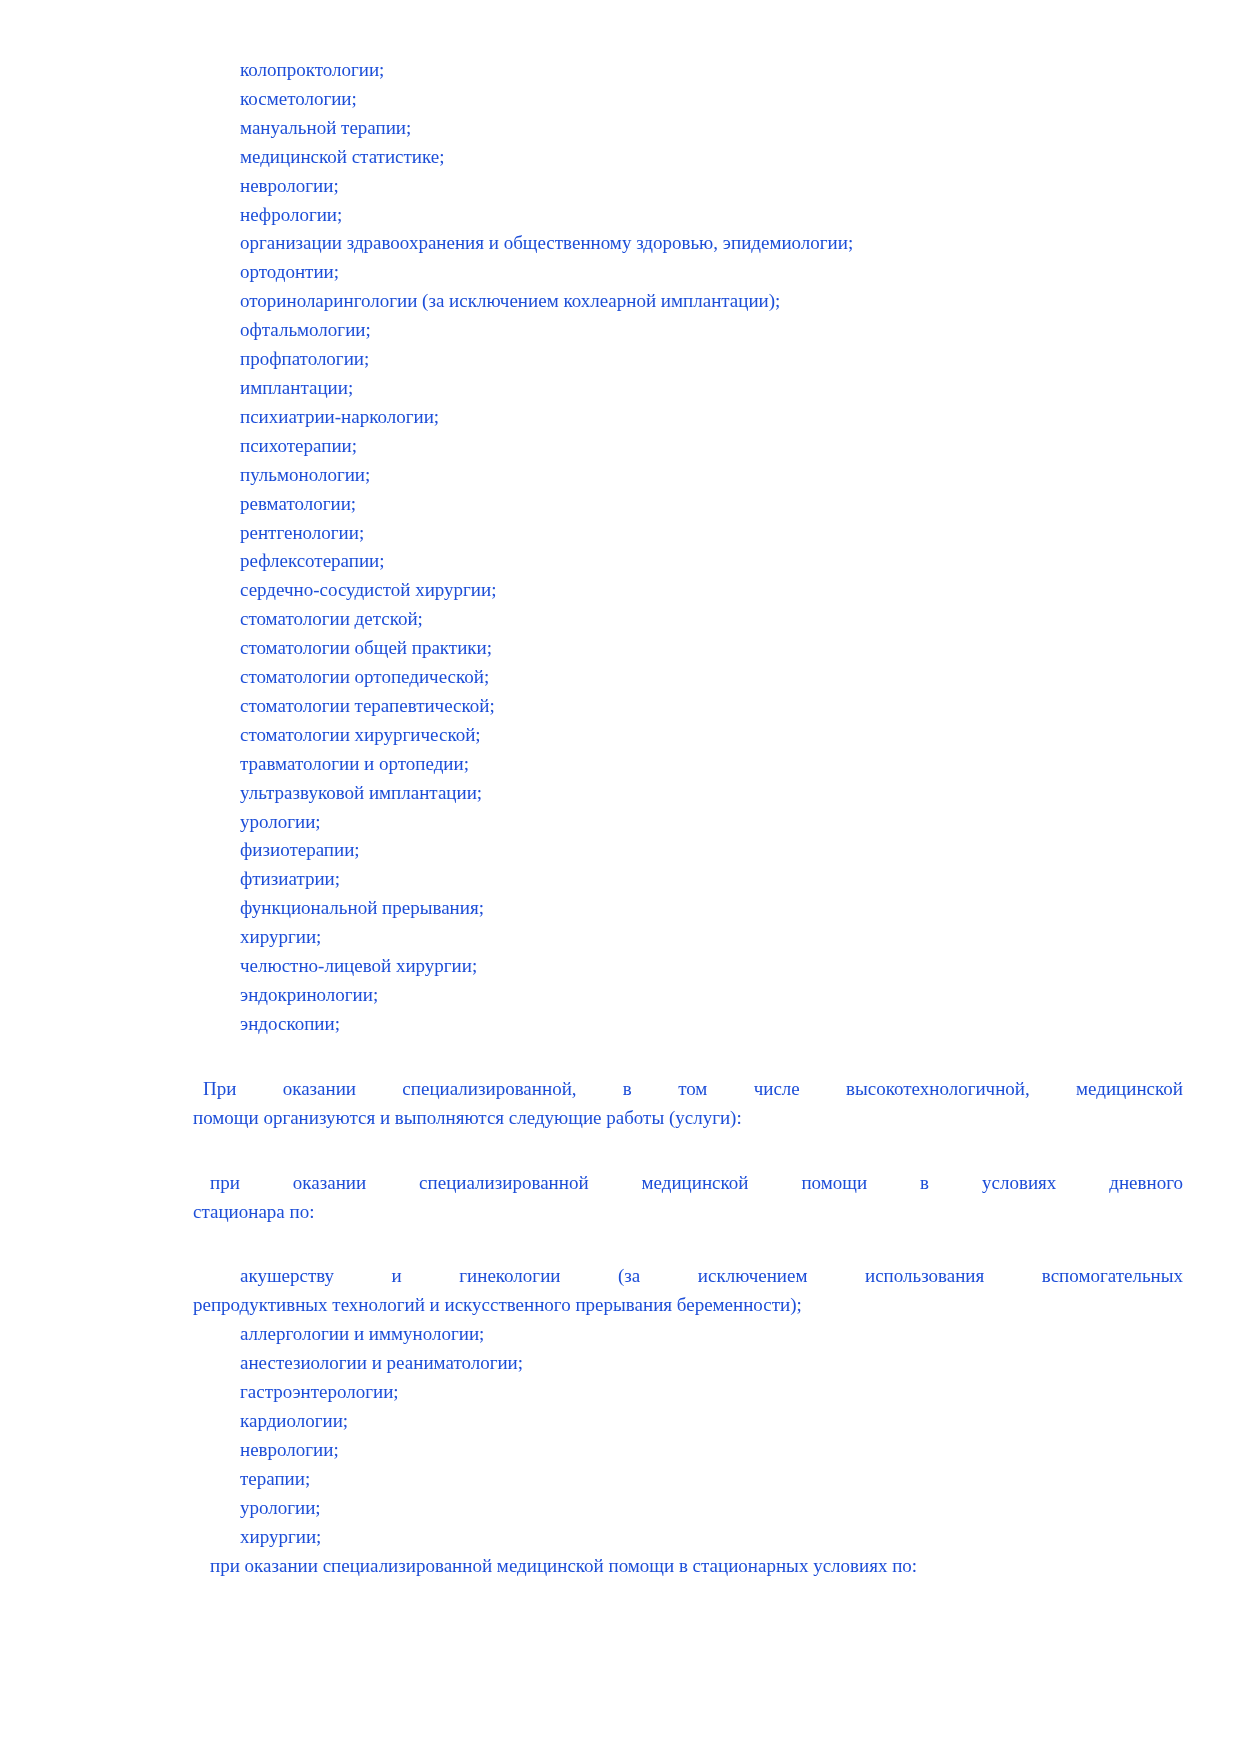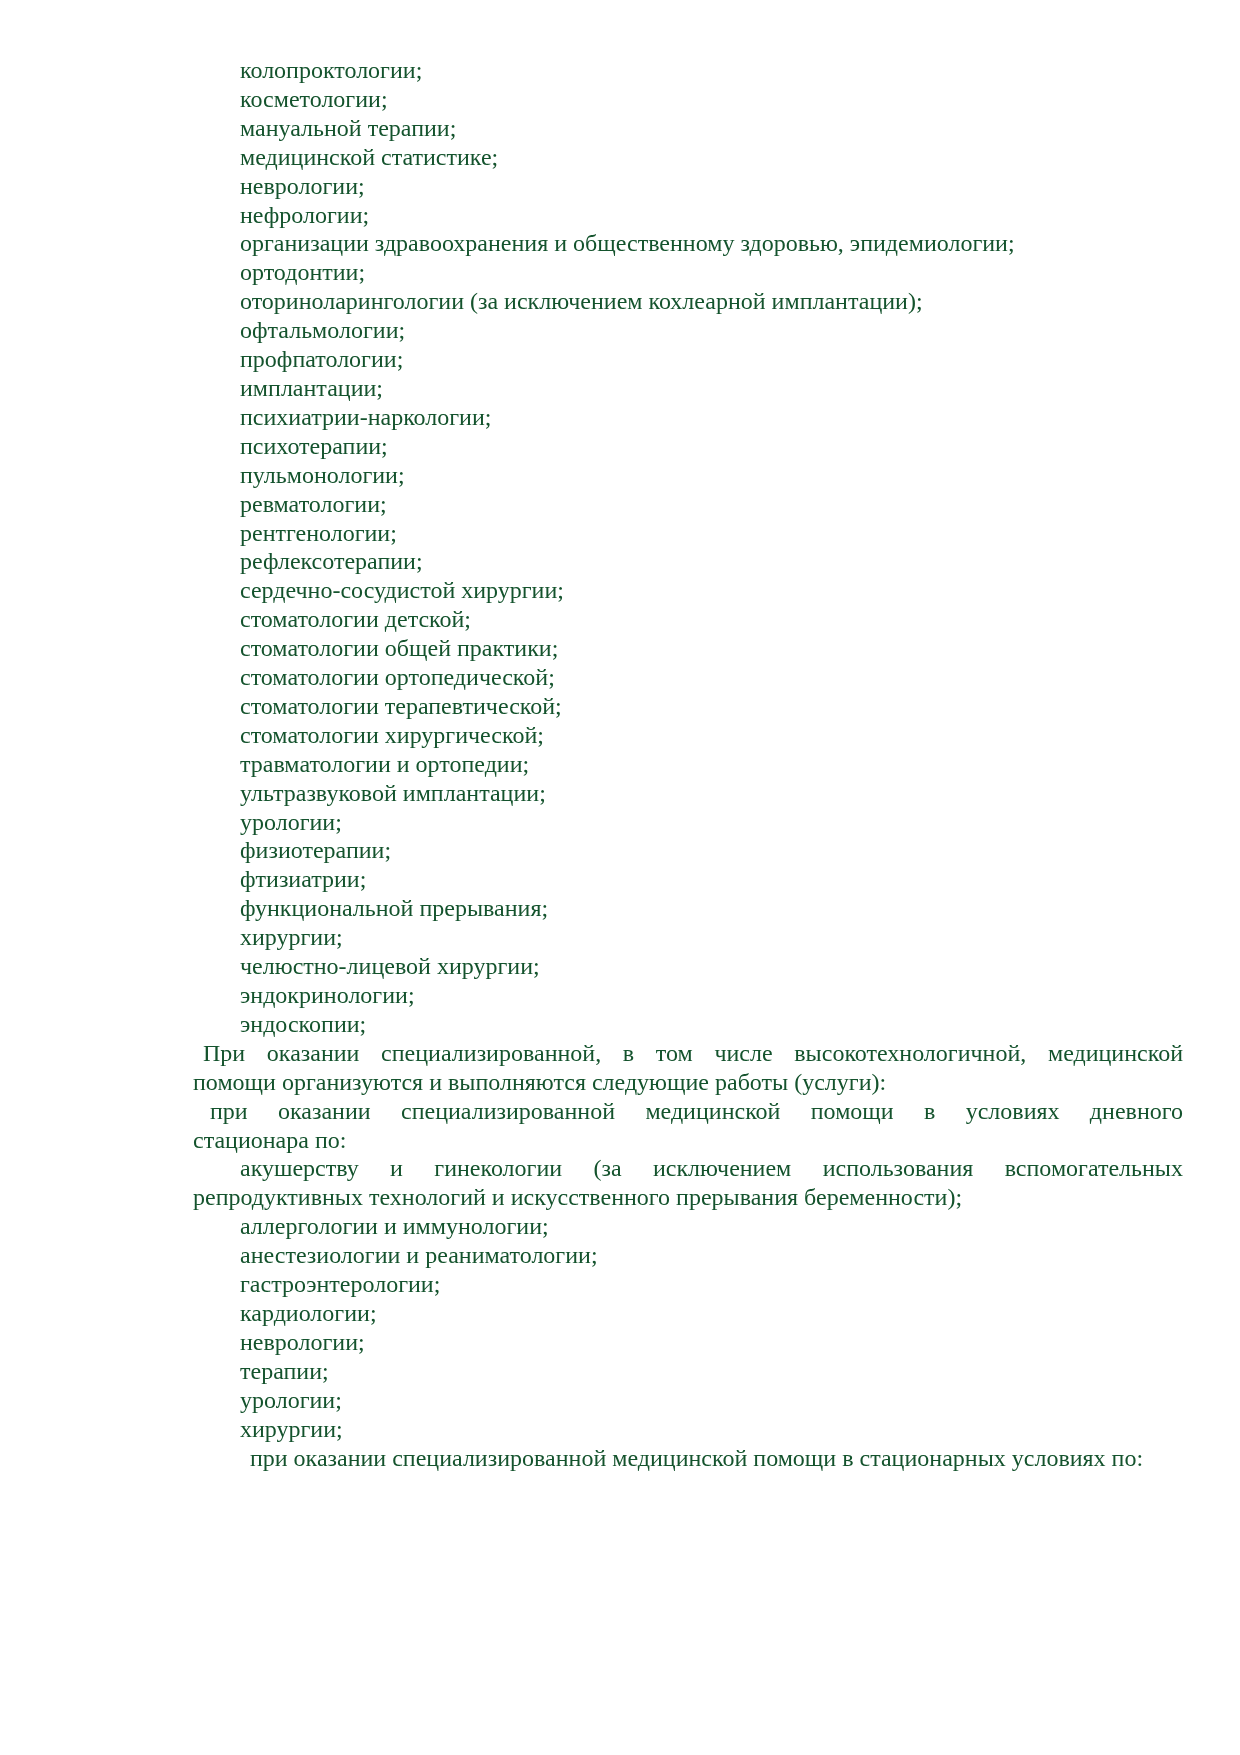--- a/index.html
+++ b/index.html
@@ -14,46 +14,46 @@
     background: #ffffff;
     overflow: hidden;
     font-family: "Liberation Serif", "DejaVu Serif", serif;
     color: #000000;
   }
   .doc-body {
     position: absolute;
     top: 56px;
     left: 193px;
     width: 990px;
-    font-size: 24px;
+    font-size: 19px;
     line-height: 28.9px;
-    color: #14532d;
+    color: #1d4ed8;
   }
   .line {
     white-space: nowrap;
   }
   
   .list .line {
     padding-left: 47px;
   }
   
   .para .line {
     white-space: normal;
   }
   .para .line:not(:last-child) {
     text-align: justify;
     text-align-last: justify;
+    margin-top: 36px;
   }
   .para-main .line:first-child   { padding-left: 10px; }  
   .para-sub .line:first-child    { padding-left: 17px; }  
   .para-deep .line:first-child   { padding-left: 47px; }  
   .final-line {
     padding-left: 17px;
     white-space: nowrap;
-    text-align: center;
   }
 </style>
 </head>
 <body>
 
 <div class="page">
   <div class="doc-body">
 
     <div class="list">
         <div class="line">колопроктологии;</div>

